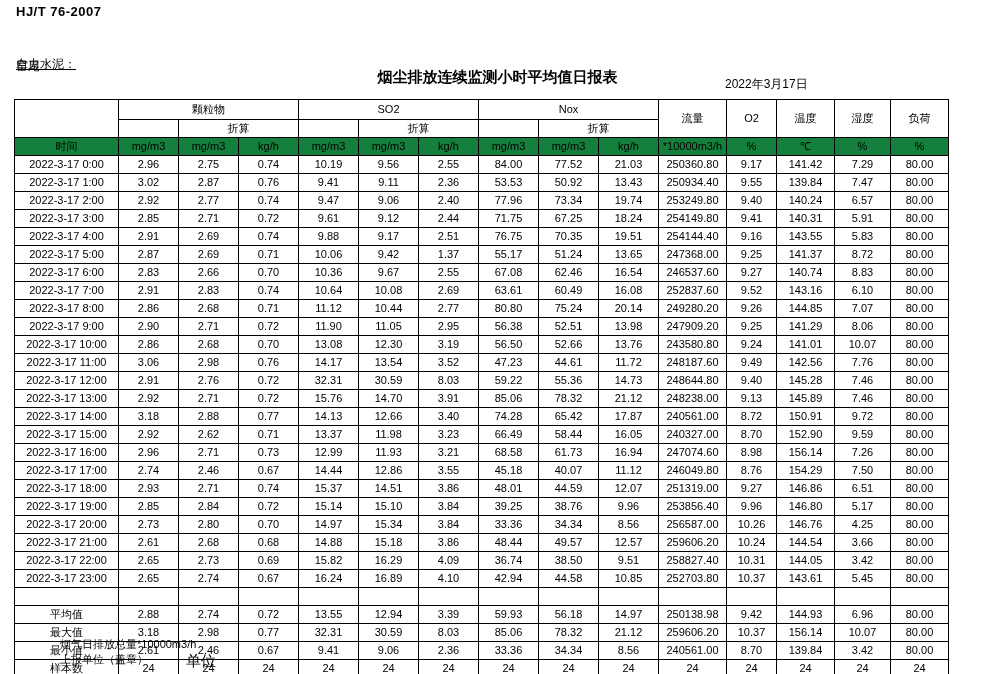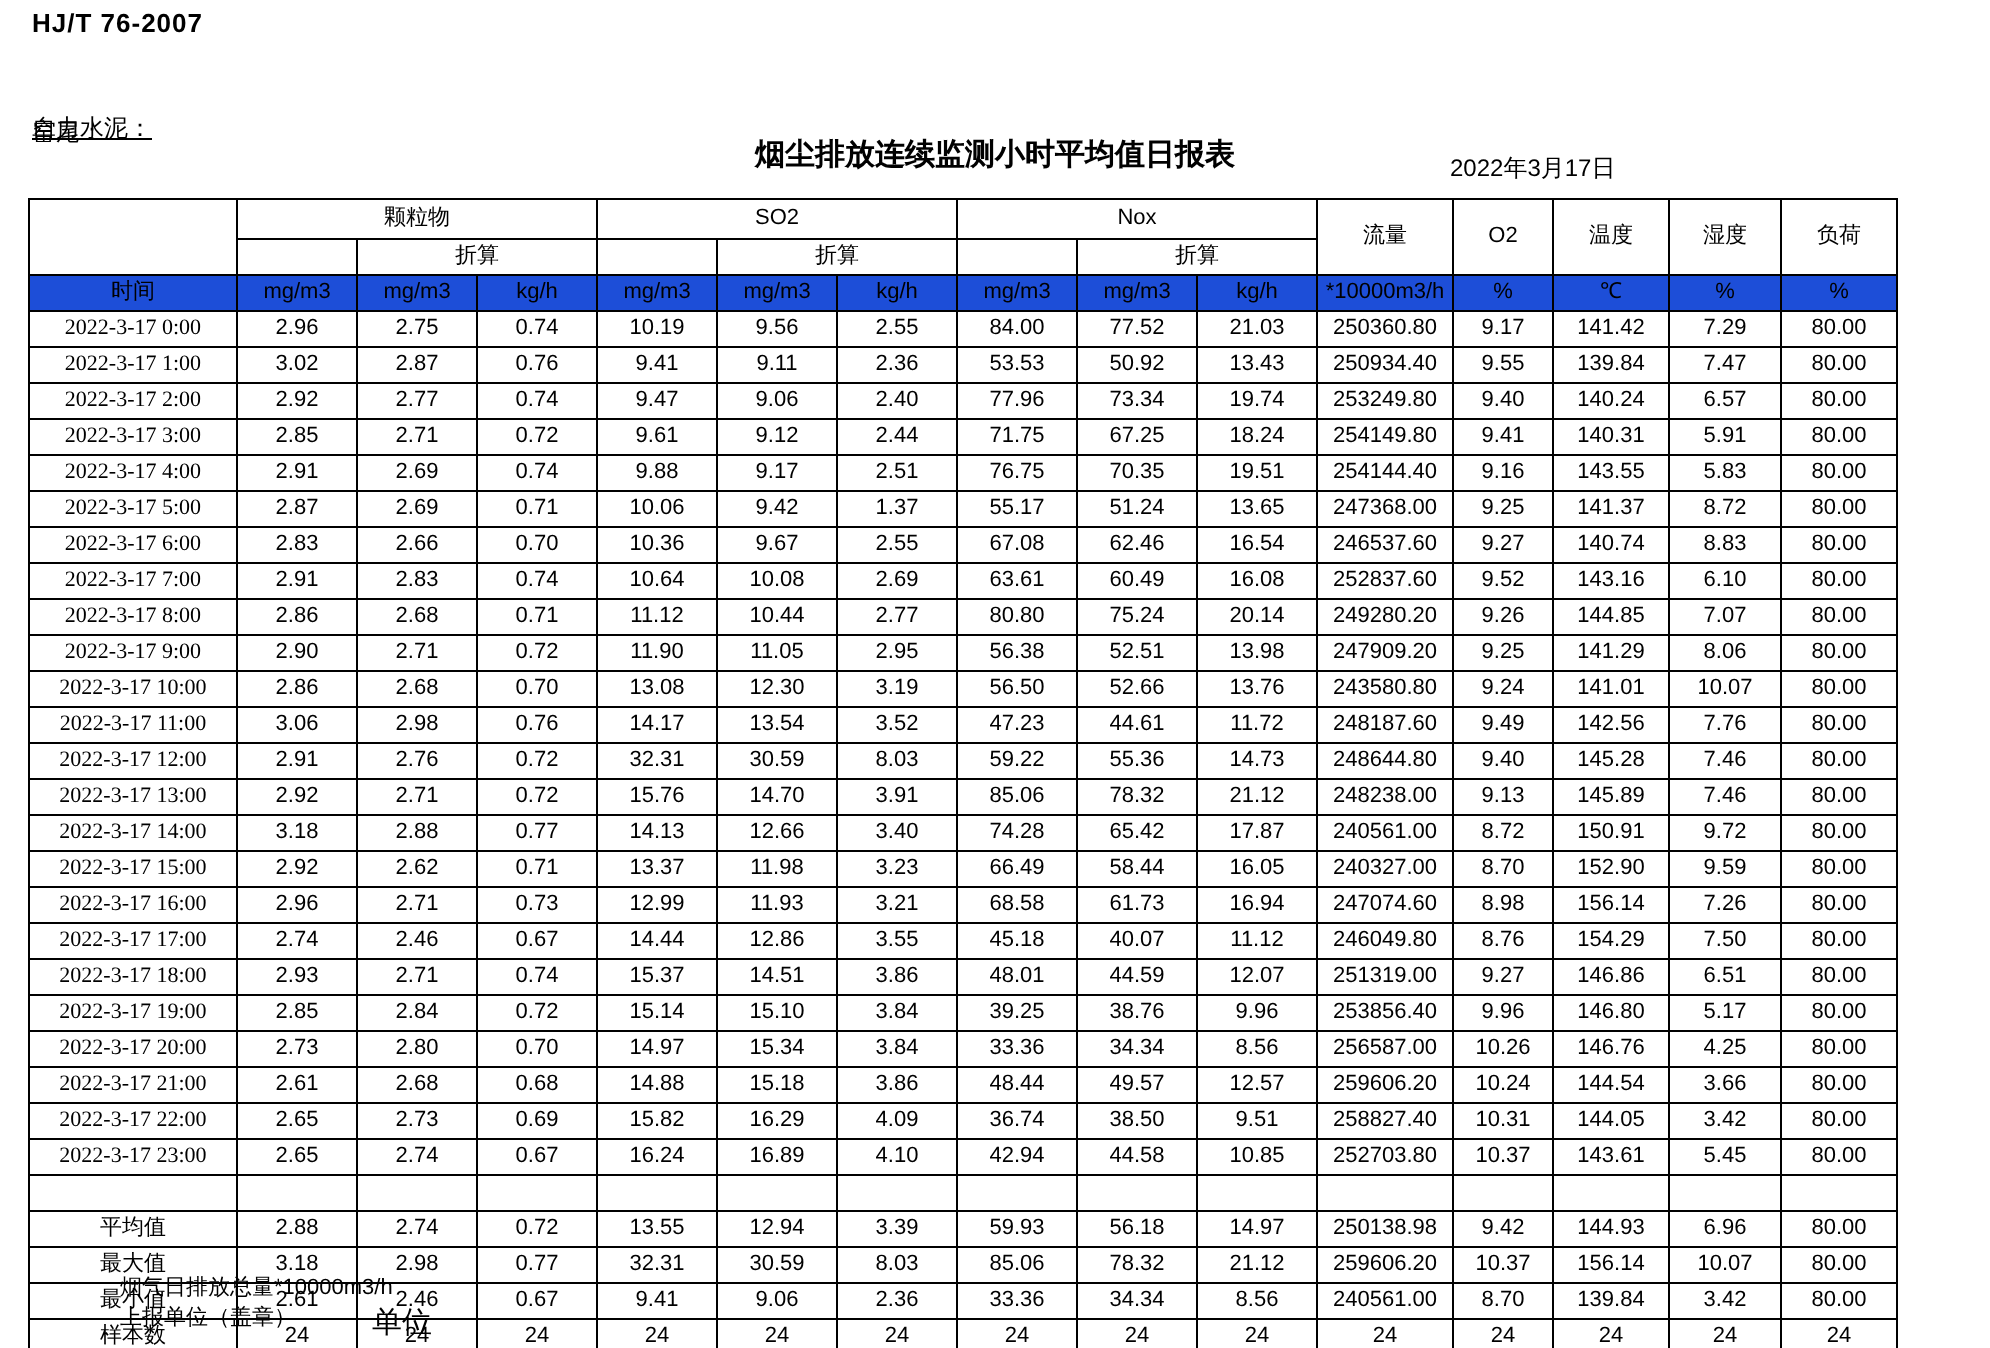--- a/index.html
+++ b/index.html
@@ -65,30 +65,30 @@
     padding: 0;
     height: 17px;
     line-height: 17px;
     font-weight: normal;
     text-align: center;
     white-space: nowrap;
     overflow: hidden;
   }
   .hdr-group { height: 20px; line-height: 20px; }
   .hdr-sub { height: 16px; line-height: 16px; }
-  .unit-row td { background: #1d4ed8; height: 18px; line-height: 18px; }
+  .unit-row td { background: #15803d; height: 18px; line-height: 18px; }
   .time-col { width: 104px; text-align: center; }
   .num-col { width: 60px; }
   .flow-col { width: 68px; }
   .o2-col { width: 50px; }
   .temp-col { width: 58px; }
   .hum-col { width: 56px; }
   .load-col { width: 58px; }
   td.valcell { text-align: left; padding-left: 6px; }
-  td.timecell { text-align: center; font-family: Liberation Serif, serif; }
+  td.timecell { text-align: center; }
   .blank-row td { border-left: 1px solid #000; border-right: 1px solid #000; border-top: none; border-bottom: none; height: 9px; }
   .summary td { }
   .summary .lbl { text-align: center; }
   .footer-note {
     position: absolute;
     left: 16px;
     top: 637px;
     font-size: 11px;
     line-height: 15px;
     padding-left: 44px;

